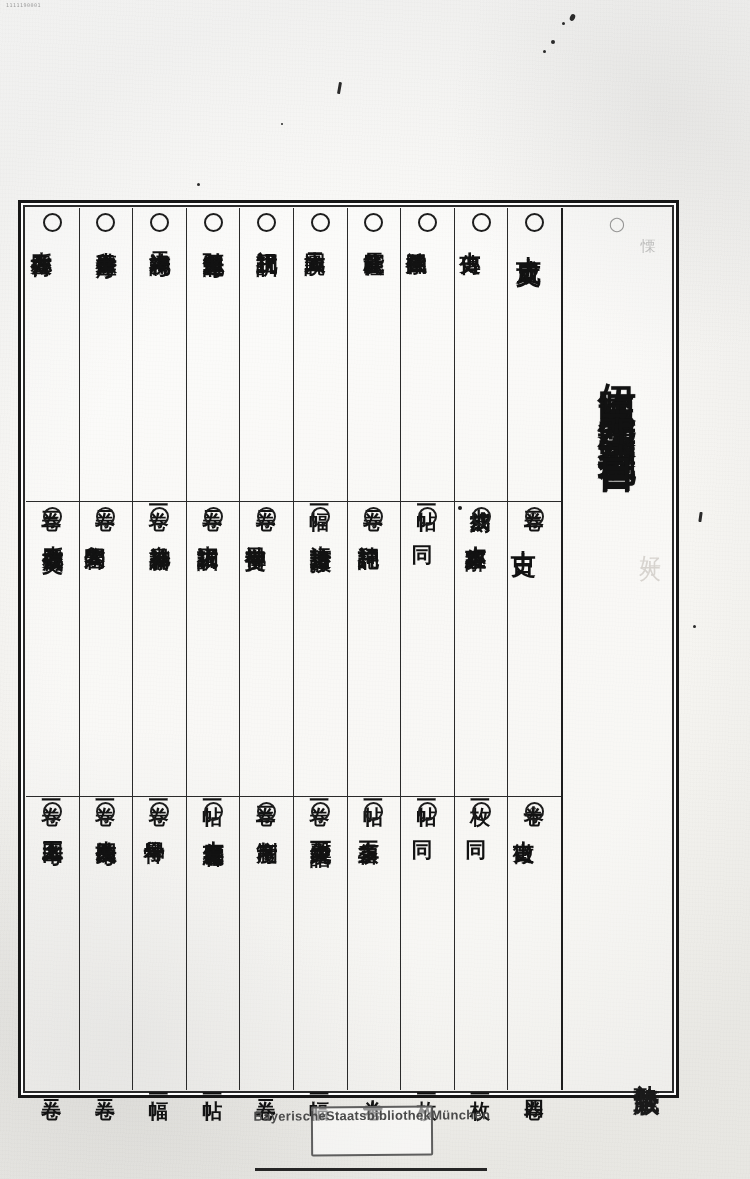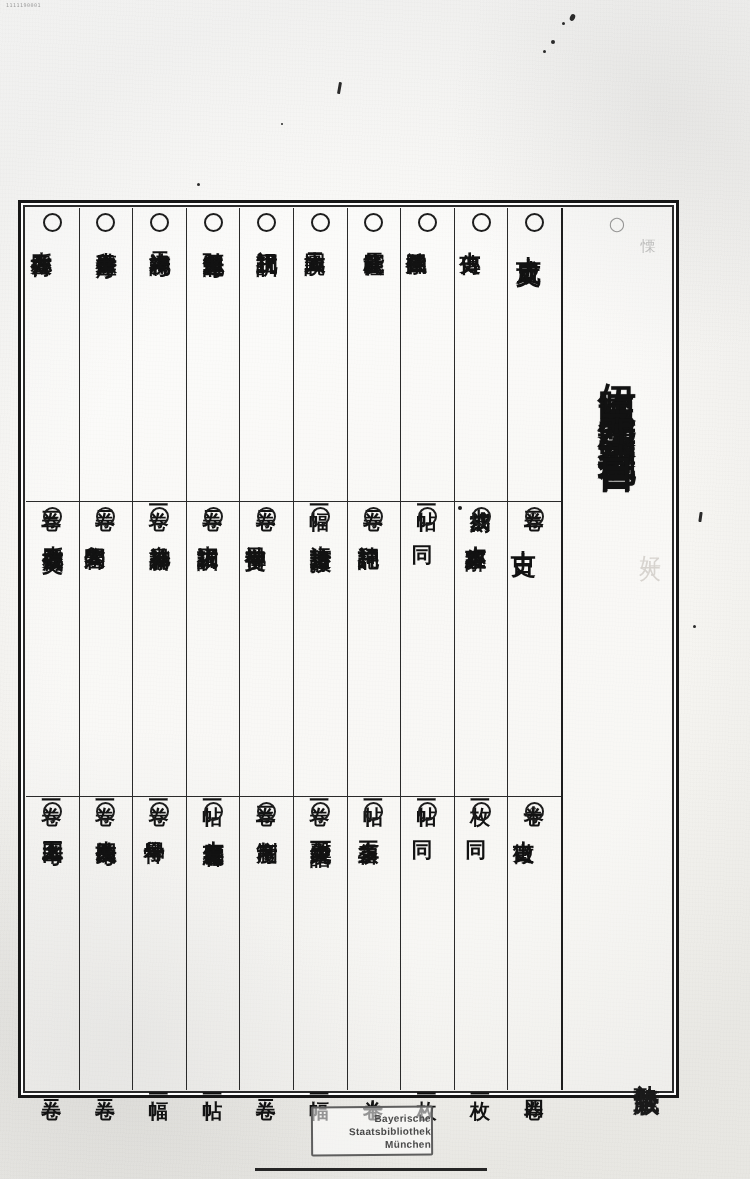--- a/index.html
+++ b/index.html
@@ -241,25 +241,25 @@
   .lib-stamp {
     position: absolute;
     left: 311px;
     top: 1106px;
     width: 118px;
     height: 46px;
     border: 2px solid #5e5e5e;
     border-radius: 2px;
     background: rgba(255,255,255,.55);
     display: flex;
-    flex-direction: column;
+    flex-direction: row;
     justify-content: center;
-    align-items: flex-end;
+    align-items: flex-start;
     font-family: "Liberation Sans", sans-serif;
-    font-size: 10px;
+    font-size: 13px;
     font-weight: 700;
     line-height: 1.3;
     color: #4a4a4a;
     letter-spacing: .3px;
     transform: rotate(-0.4deg);
   }
   .bottom-rule {
     position: absolute;
     left: 255px;
     top: 1168px;

